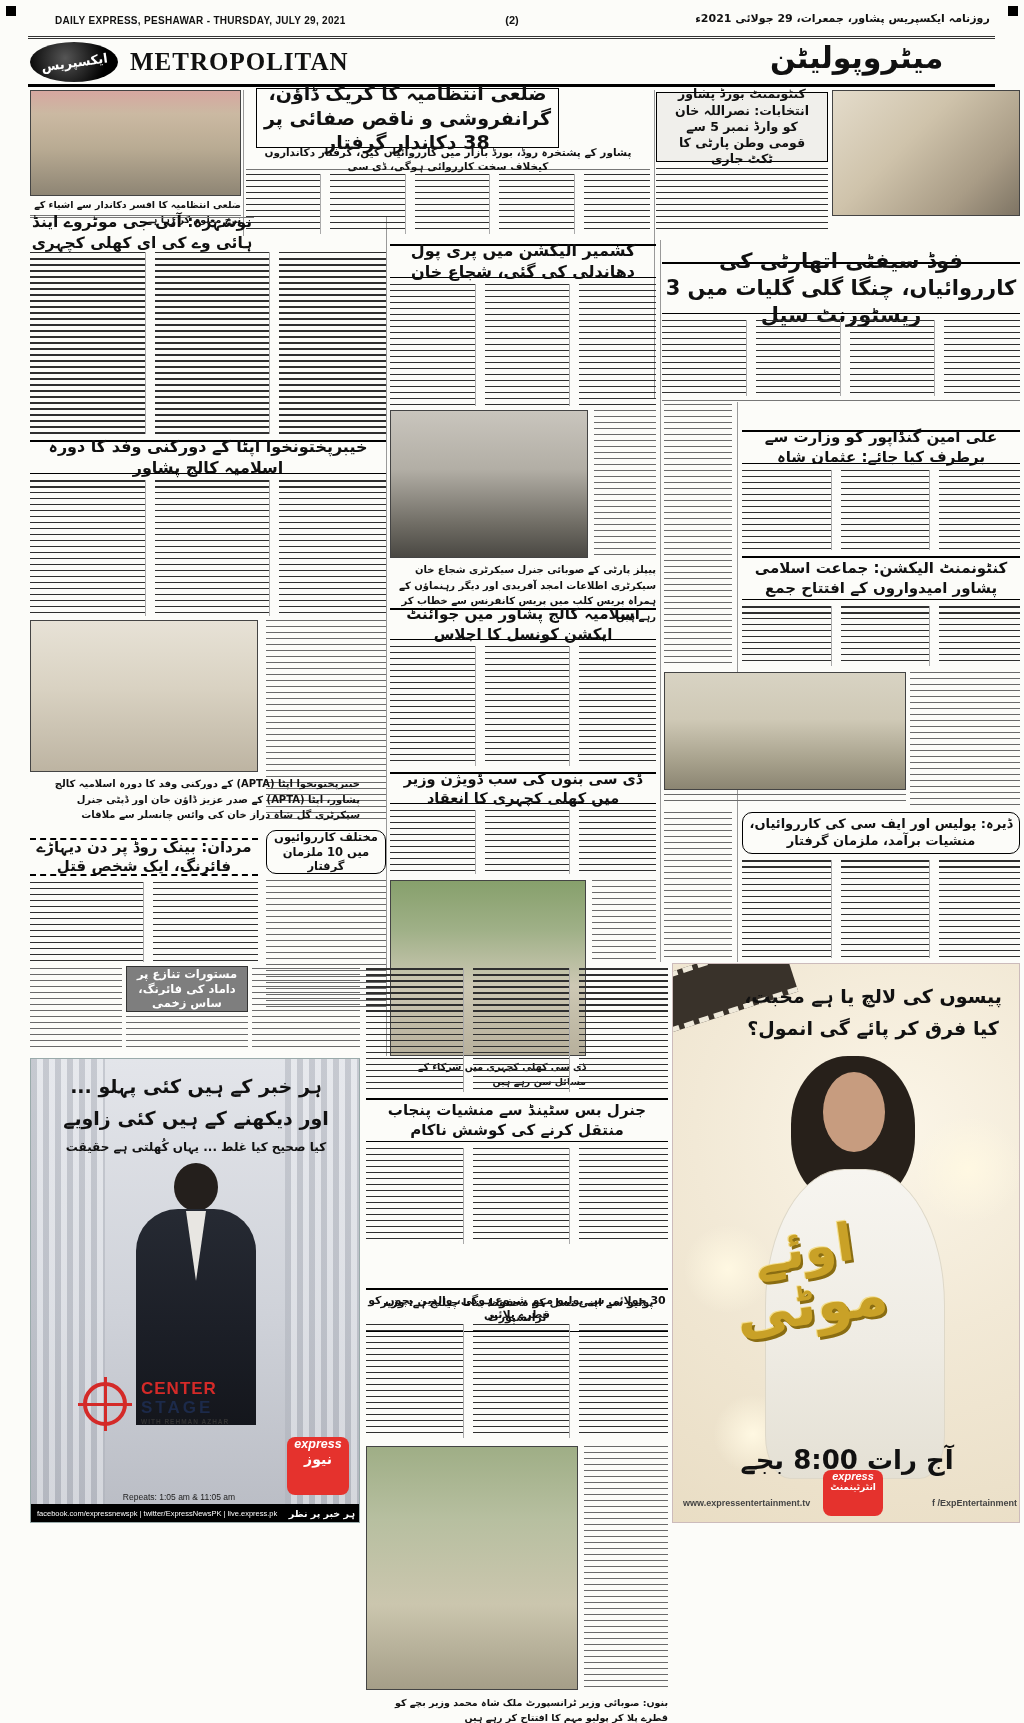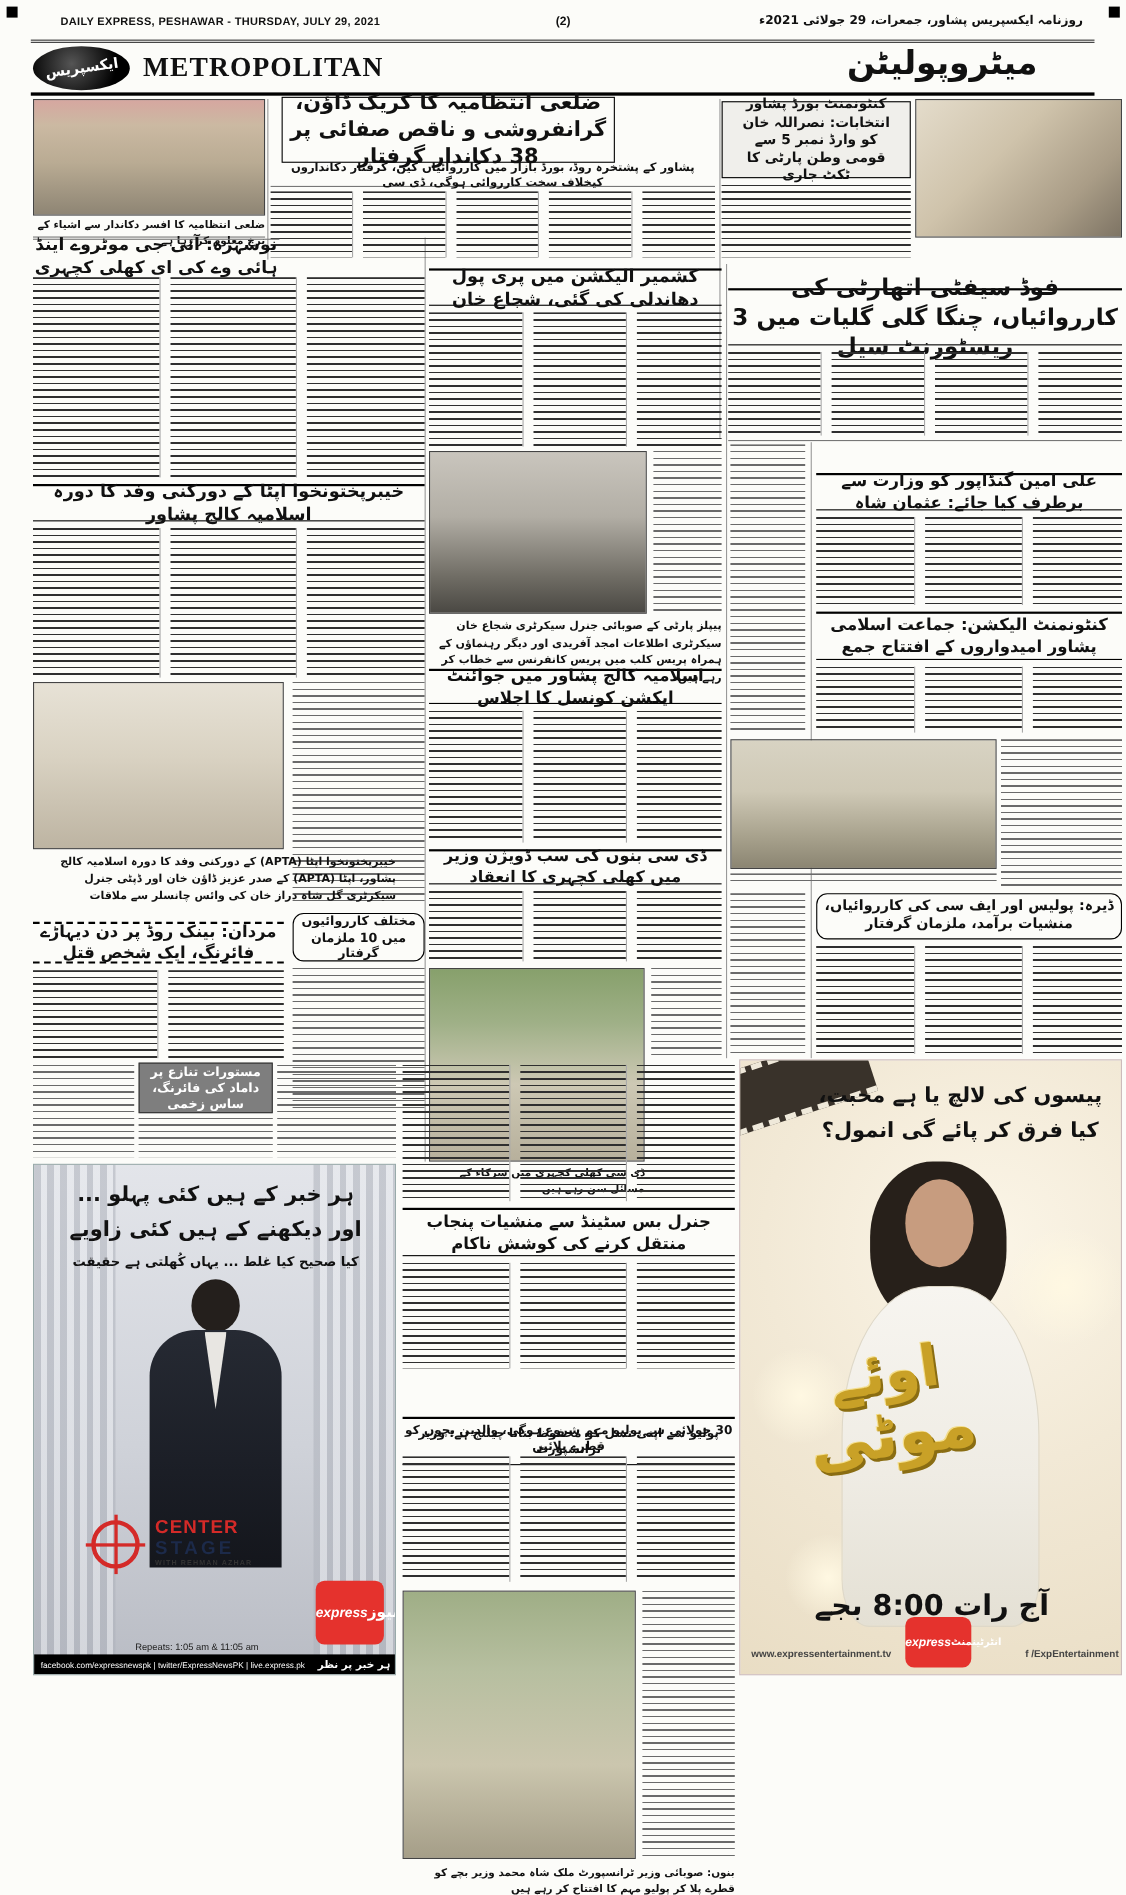--- a/index.html
+++ b/index.html
@@ -29,34 +29,34 @@
   #ad-news{background:linear-gradient(180deg,#e3e5ea 0%,#cfd2d9 55%,#b9bcc4 100%)}
   .bldg{position:absolute;top:0;bottom:0;width:74px;opacity:.55;
         background:repeating-linear-gradient(90deg,#aeb2bb 0 6px,#e9ebef 6px 12px)}
   .cs-cross{position:absolute;width:44px;height:44px;border:4px solid #d42a28;border-radius:50%}
   .cs-cross:before,.cs-cross:after{content:"";position:absolute;background:#d42a28}
   .cs-cross:before{left:50%;top:-9px;bottom:-9px;width:3px;margin-left:-1.5px}
   .cs-cross:after{top:50%;left:-9px;right:-9px;height:3px;margin-top:-1.5px}
   #ad-ent{background:radial-gradient(circle at 65% 30%,#fbf5e7 0%,#f2e9d6 45%,#e9ddc4 100%)}
   .bokeh{position:absolute;border-radius:50%;background:radial-gradient(circle,#fff8e2 0%,rgba(255,248,226,0) 70%)}
   .gold{color:#c9a127;text-shadow:2px 3px 0 #8a6d12,-1px -1px 0 #f3dd8a;font-weight:700}
-  .redchip{background:#e5322d;color:#fff;border-radius:8px;display:flex;flex-direction:row;align-items:center;justify-content:space-between;font-weight:700}
+  .redchip{background:#e5322d;color:#fff;border-radius:8px;display:flex;flex-direction:column;align-items:center;justify-content:flex-start;font-weight:700}
   .filmstrip{background:#39322a;border-top:5px dashed #efe9da;border-bottom:5px dashed #efe9da}
 </style>
 </head>
 <body>
 
 <div id="paper">
 
   <div class="abs" style="left:6px;top:6px;width:10px;height:10px;background:#000"></div>
   <div class="abs" style="left:1008px;top:6px;width:10px;height:10px;background:#000"></div>
 
   <div class="abs en" style="left:55px;top:15px;width:420px;font-size:10px;font-weight:700;letter-spacing:.3px">DAILY EXPRESS, PESHAWAR - THURSDAY, JULY 29, 2021</div>
   <div class="abs en" style="left:492px;top:14px;width:40px;text-align:center;font-size:11px;font-weight:700">(2)</div>
-  <div class="abs ur" style="left:690px;top:12px;width:305px;font-size:11px;font-weight:700;text-align:left">روزنامہ ایکسپریس پشاور، جمعرات، 29 جولائی 2021ء</div>
+  <div class="abs ur" style="left:690px;top:12px;width:305px;font-size:11px;font-weight:700;text-align:center">روزنامہ ایکسپریس پشاور، جمعرات، 29 جولائی 2021ء</div>
 
   <div class="abs" style="left:28px;top:36px;width:967px;border-top:3px double #333"></div>
   <div class="abs" style="left:30px;top:42px;width:88px;height:40px;border-radius:50%;
        background:radial-gradient(circle at 40% 40%,#555 0%,#000 70%);display:flex;align-items:center;justify-content:center">
     <span class="ur" style="color:#fff;font-size:13px;font-weight:700;transform:rotate(-8deg)">ایکسپریس</span>
   </div>
   <div class="abs" style="left:130px;top:48px;font-family:'Liberation Serif',serif;font-size:25px;font-weight:700;letter-spacing:1px">METROPOLITAN</div>
   <div class="abs ur" style="left:770px;top:40px;width:225px;text-align:left;font-size:30px;font-weight:700">میٹروپولیٹن</div>
   <div class="abs" style="left:28px;top:84px;width:967px;height:3px;background:#000"></div>
 

